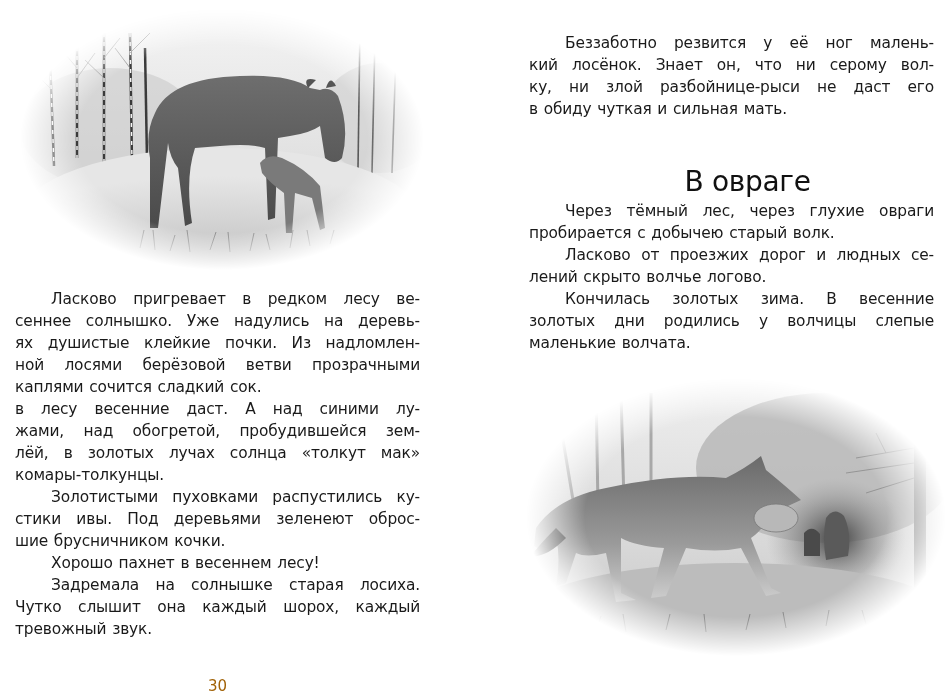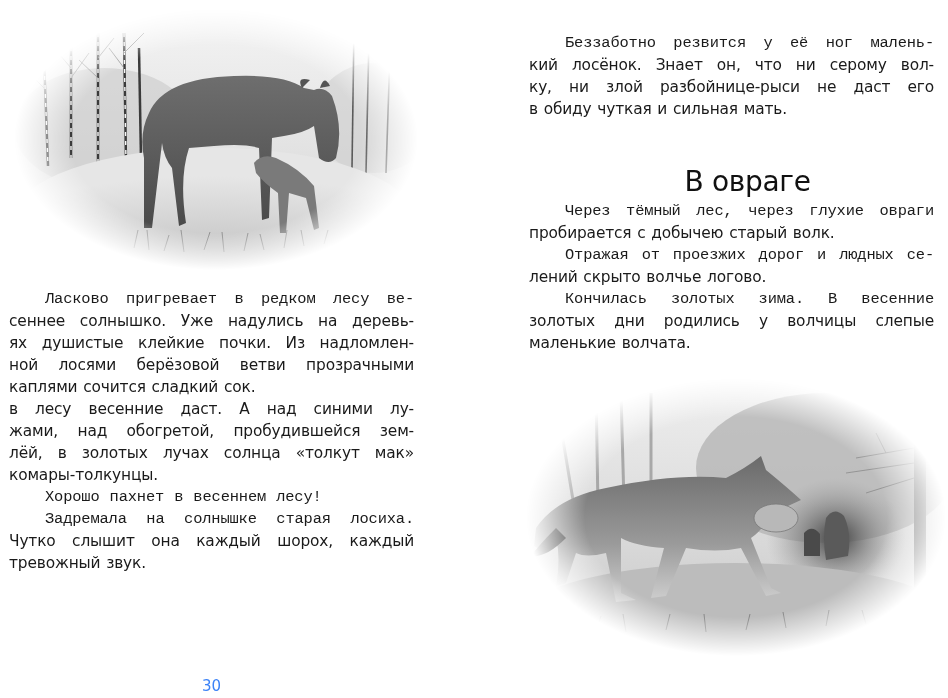--- a/index.html
+++ b/index.html
@@ -2,54 +2,54 @@
 <html><head>
   <meta charset="utf-8">
   <style>
     html, body { margin: 0; padding: 0; }
     body {
       width: 948px; height: 698px; position: relative; overflow: hidden;
       background: #ffffff; color: #1a1a1a;
       font-family: "DejaVu Sans", "Liberation Sans", sans-serif;
     }
     .page { position: absolute; top: 0; height: 698px; }
-    .page-left { left: 0; width: 474px; }
+    .page-left { left: 6px; width: 474px; }
     .page-right { left: 474px; width: 474px; }
 
     .text-col {
       position: absolute;
       width: 405px;
       font-size: 15.4px;
       line-height: 22px;
       letter-spacing: -0.15px;
       word-spacing: 1px;
     }
     .text-col p {
       margin: 0;
       text-align: justify;
       text-align-last: left;
       text-indent: 36px;
       hyphens: manual;
     }
     .line { display: block; text-align: justify; text-align-last: justify; }
     .line.last { text-align-last: left; }
-    .indent { padding-left: 36px; font-family: Liberation Mono, monospace; }
+    .indent { padding-left: 36px; }
 
     .left-text { left: 9px; top: 288px; }
     .right-text-1 { left: 55px; top: 32px; }
     .right-text-2 { left: 55px; top: 200px; }
 
     .chapter-title {
       position: absolute; left: 55px; width: 405px; top: 148px;
       text-align: center; font-size: 28px; line-height: 36px; font-weight: normal;
       color: #111; margin: 16px; letter-spacing: -0.3px;
     }
     .page-number {
       position: absolute; left: 9px; width: 405px; top: 676px;
-      text-align: center; font-size: 15px; line-height: 20px; color: #3b82f6;
+      text-align: center; font-size: 15px; line-height: 20px; color: #a16207;
     }
 
     
     .illustration {
       position: absolute; overflow: hidden;
       -webkit-mask-image: radial-gradient(ellipse 50% 50% at 50% 50%, #000 72%, transparent 100%);
       mask-image: radial-gradient(ellipse 50% 50% at 50% 50%, #000 72%, transparent 100%);
     }
     .moose-illustration { left: 14px; top: 8px; width: 404px; height: 262px; }
     .wolf-illustration { left: 52px; top: 378px; width: 420px; height: 278px; }
@@ -129,20 +129,25 @@
       <span class="line">ной лосями берёзовой ветви прозрачными</span>
       <span class="line last">каплями сочится сладкий сок.</span>
     </p>
     <p style="text-indent:0">
       <span class="line">в лесу весенние даст. А над синими лу-</span>
       <span class="line">жами, над обогретой, пробудившейся зем-</span>
       <span class="line">лёй, в золотых лучах солнца «толкут мак»</span>
       <span class="line last">комары-толкунцы.</span>
     </p>
     <p style="text-indent:0">
+      <span class="line indent">Золотистыми пуховками распустились ку-</span>
+      <span class="line">стики ивы. Под деревьями зеленеют оброс-</span>
+      <span class="line last">шие брусничником кочки.</span>
+    </p>
+    <p style="text-indent:0">
       <span class="line indent last">Хорошо пахнет в весеннем лесу!</span>
     </p>
     <p style="text-indent:0">
       <span class="line indent">Задремала на солнышке старая лосиха.</span>
       <span class="line">Чутко слышит она каждый шорох, каждый</span>
       <span class="line last">тревожный звук.</span>
     </p>
   </div>
 
   <div class="page-number">30</div>
@@ -160,21 +165,21 @@
   </div>
 
   <h2 class="chapter-title">В овраге</h2>
 
   <div class="text-col right-text-2">
     <p style="text-indent:0">
       <span class="line indent">Через тёмный лес, через глухие овраги</span>
       <span class="line last">пробирается с добычею старый волк.</span>
     </p>
     <p style="text-indent:0">
-      <span class="line indent">Отражая от проезжих дорог и людных се-</span>
+      <span class="line indent">Ласково от проезжих дорог и людных се-</span>
       <span class="line last">лений скрыто волчье логово.</span>
     </p>
     <p style="text-indent:0">
       <span class="line indent">Кончилась золотых зима. В весенние</span>
       <span class="line">золотых дни родились у волчицы слепые</span>
       <span class="line last">маленькие волчата.</span>
     </p>
   </div>
 
   <div class="illustration wolf-illustration">

